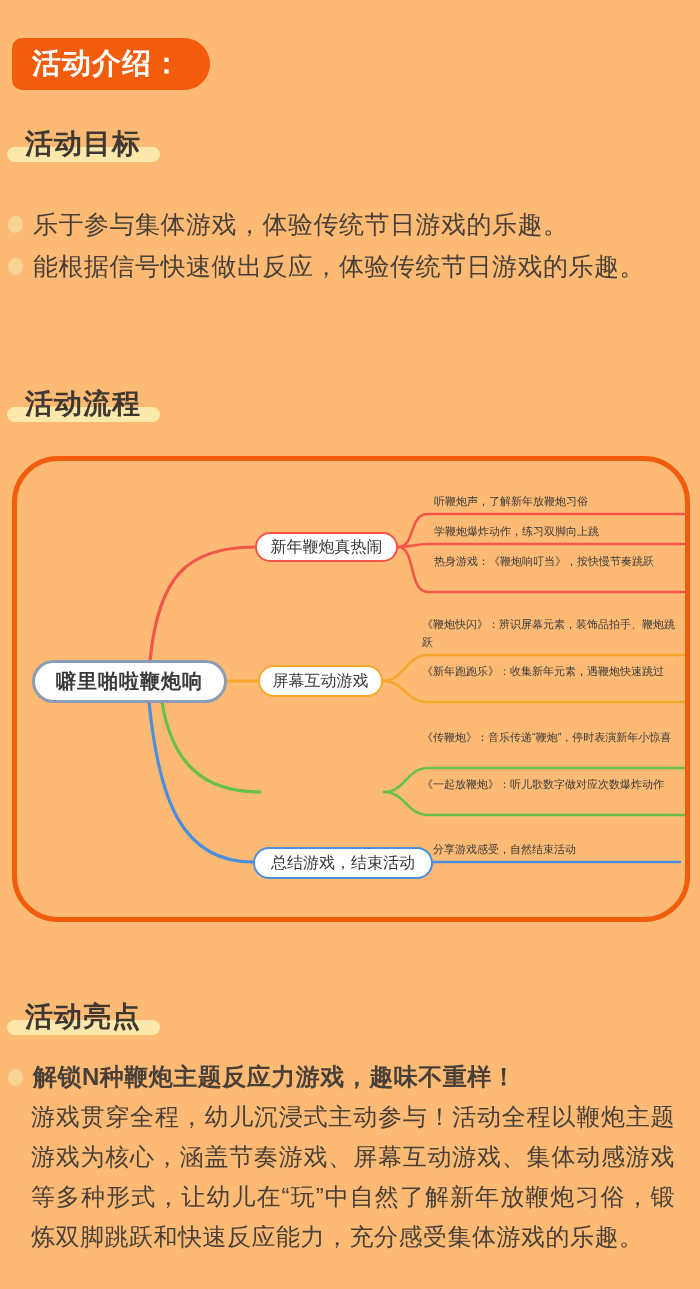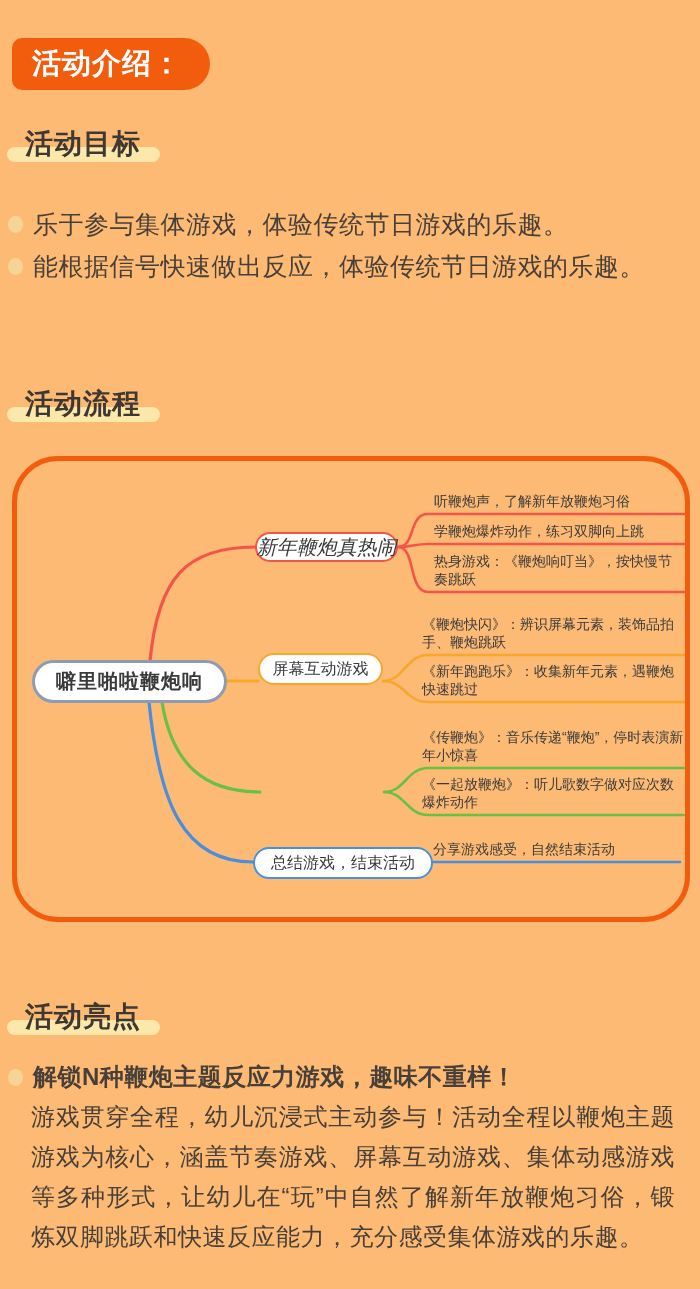--- a/index.html
+++ b/index.html
@@ -63,28 +63,28 @@
   .mm{position:absolute;left:12px;top:456px;width:678px;height:466px;}
   .mm-border{position:absolute;inset:0;border:5px solid var(--orange);border-radius:46px;pointer-events:none;}
   .mm svg{position:absolute;inset:0;width:678px;height:466px;}
 
   .pill{
     position:absolute;background:#fff;border-radius:20px;
     display:flex;align-items:center;justify-content:center;
     color:var(--map-text);white-space:nowrap;
   }
   .root-pill{left:20px;top:204px;width:195px;height:43px;border:3px solid var(--root-border);border-radius:22px;font-size:20px;font-weight:700;letter-spacing:1px;}
-  .b0-pill{left:243px;top:76px;width:143px;height:30px;border:2.5px solid var(--branch-0);font-size:20px;font-style:italic;}
-  .b1-pill{left:246px;top:197px;width:125px;height:32px;border:2.5px solid var(--branch-1);font-size:16px;}
+  .b0-pill{left:243px;top:76px;width:143px;height:30px;border:2.5px solid var(--branch-0);font-size:16px;}
+  .b1-pill{left:246px;top:209px;width:125px;height:32px;border:2.5px solid var(--branch-1);font-size:16px;}
   .b2-pill{left:248px;top:320px;width:124px;height:31px;border:2.5px solid var(--branch-2);font-size:16px;}
   .b3-pill{left:241px;top:391px;width:180px;height:32px;border:2.5px solid var(--branch-3);font-size:16px;}
 
   .leaf{
     position:absolute;left:410px;width:262px;
-    font-size:14px;line-height:18px;color:var(--map-text);
+    font-size:11px;line-height:18px;color:var(--map-text);
   }
   .leaf.pad{padding-left:12px;}
   .b0-l0{top:36px;}
   .b0-l1{top:66px;}
   .b0-l2{top:96px;}
   .b1-l0{top:159px;}
   .b1-l1{top:206px;}
   .b2-l0{top:272px;}
   .b2-l1{top:319px;}
   .b3-l0{top:384px;left:421px;width:247px;text-align:left;}

